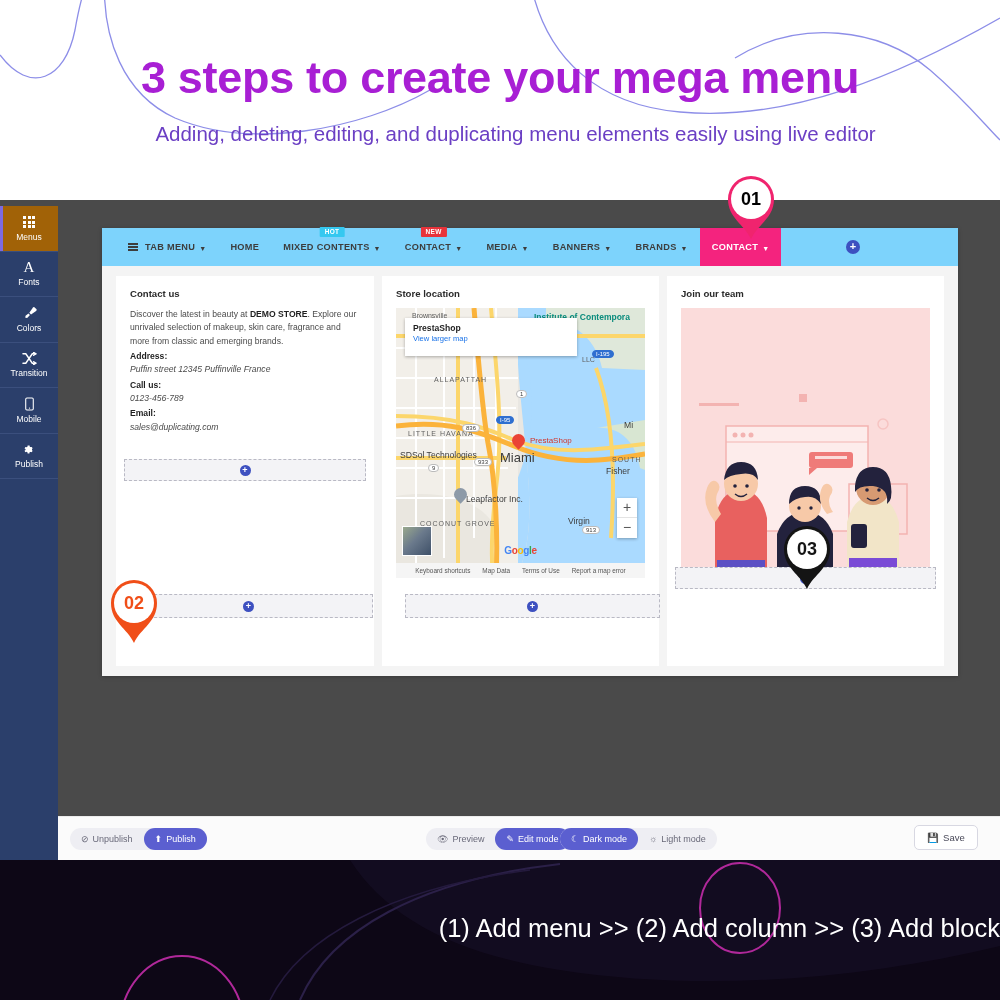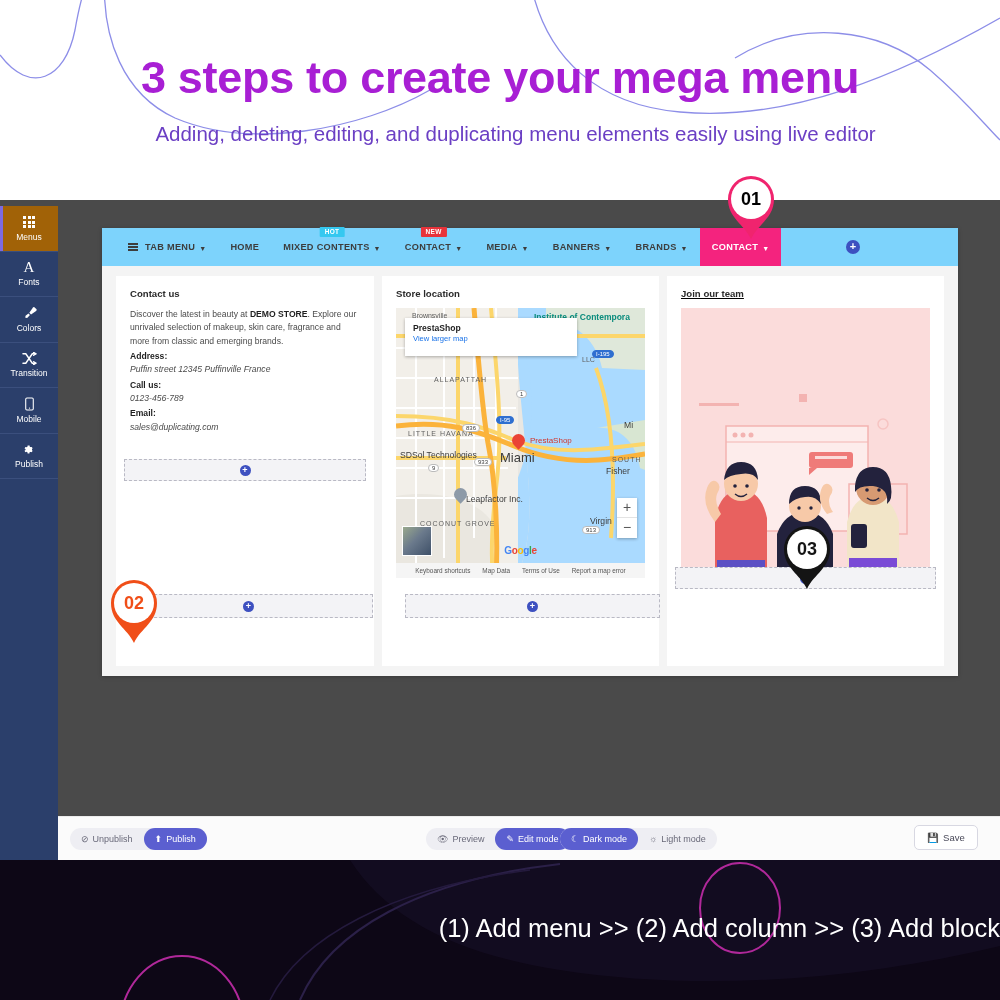--- a/index.html
+++ b/index.html
@@ -152,21 +152,21 @@
     gap: 0;
     padding: 10px 14px;
   }
   .col {
     background: #ffffff;
     width: 277px;
     margin-right: 8px;
     position: relative;
     padding: 12px 14px 0;
   }
-  .col:last-child { margin-right: 0; text-decoration: underline; }
+  .col:last-child { margin-right: 0; }
   .col-title {
     font-size: 9.6px;
     font-weight: bold;
     color: #2a2a2a;
     margin-bottom: 9px;
   }
   .col-body { font-size: 8.6px; color: #4a4a4a; line-height: 1.55; }
   .col-body b { color: #1f1f1f; }
   .col-body .it { font-style: italic; }
   .lbl { font-weight: bold; color: #1f1f1f; display: block; margin-top: 2px; }
@@ -515,21 +515,21 @@
           <div class="map-lbl" style="top:4px;left:16px;">Brownsville</div>
           <div class="map-lbl teal" style="top:4px;left:138px;font-size:8.5px;">Institute of Contempora</div>
           <div class="map-lbl" style="top:48px;left:186px;">LLC</div>
           <div class="map-lbl" style="top:68px;left:38px;letter-spacing:1px;">ALLAPATTAH</div>
           <div class="map-lbl" style="top:122px;left:12px;letter-spacing:1px;">LITTLE HAVANA</div>
           <div class="map-lbl med" style="top:142px;left:4px;">SDSol Technologies</div>
           <div class="map-lbl med" style="top:186px;left:70px;">Leapfactor Inc.</div>
           <div class="map-lbl" style="top:212px;left:24px;letter-spacing:1px;line-height:8px;">COCONUT GROVE</div>
           <div class="map-lbl" style="top:148px;left:216px;letter-spacing:1px;">SOUTH</div>
           <div class="map-lbl med" style="top:158px;left:210px;">Fisher</div>
-          <div class="map-lbl med" style="top:208px;left:194px;">Virgin</div>
+          <div class="map-lbl med" style="top:208px;left:172px;">Virgin</div>
           <div class="map-lbl med" style="top:112px;left:228px;">Mi</div>
 
           <div class="shield" style="top:82px;left:120px;">1</div>
           <div class="shield" style="top:116px;left:66px;">836</div>
           <div class="shield" style="top:150px;left:78px;">933</div>
           <div class="shield" style="top:156px;left:32px;">9</div>
           <div class="shield" style="top:218px;left:186px;">913</div>
           <div class="shield" style="top:108px;left:100px;background:#2f6fd0;color:#fff;border-color:#2f6fd0;">I-95</div>
           <div class="shield" style="top:42px;left:196px;background:#2f6fd0;color:#fff;border-color:#2f6fd0;">I-195</div>
 

